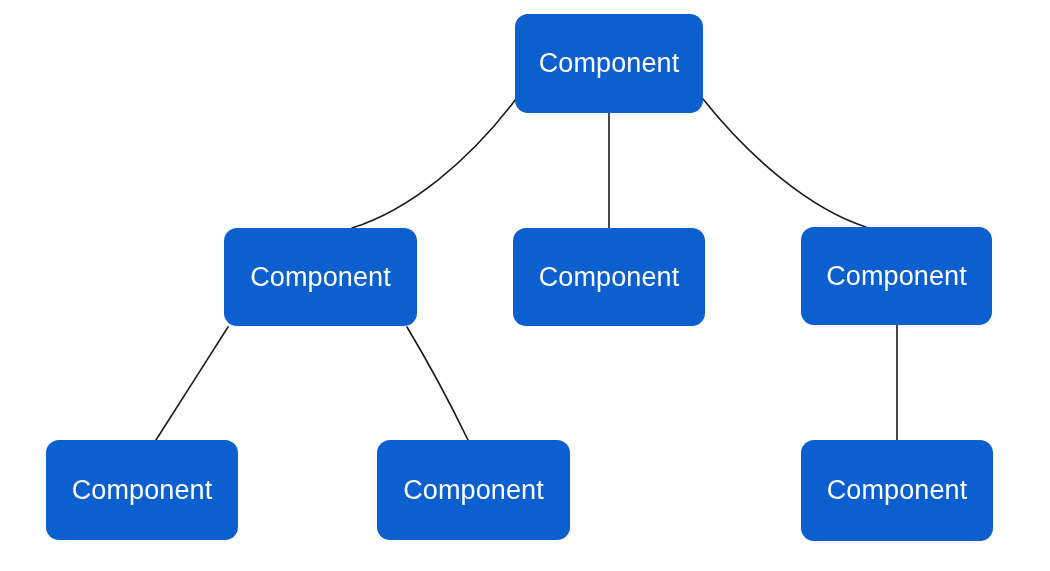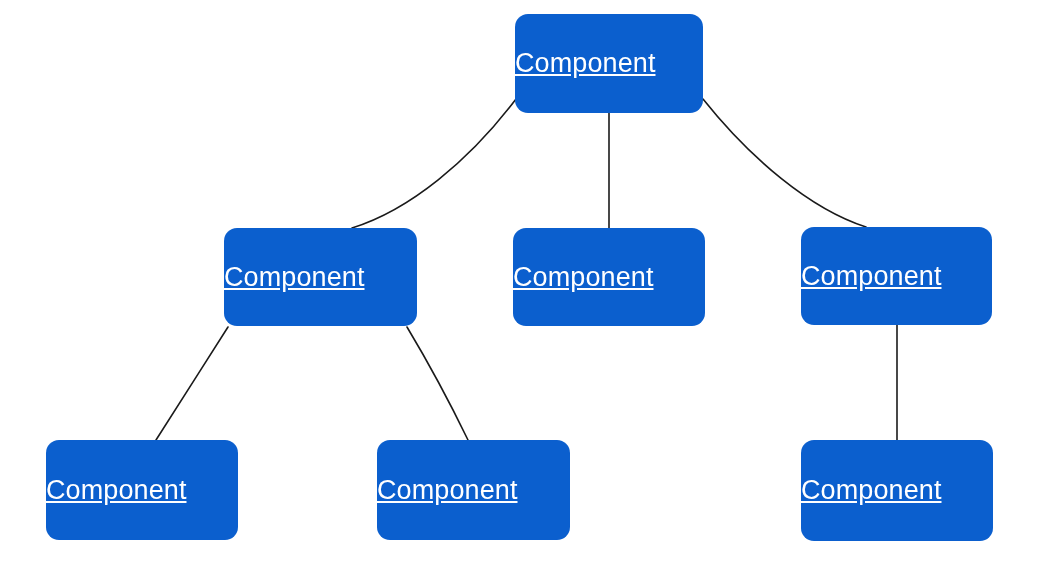--- a/index.html
+++ b/index.html
@@ -24,30 +24,30 @@
     top: 0;
     width: 1050px;
     height: 571px;
     pointer-events: none;
   }
   .node {
     position: absolute;
     box-sizing: border-box;
     display: flex;
     align-items: center;
+    justify-content: center;
     border-radius: 13px;
     color: #ffffff;
     font-family: "Liberation Sans", sans-serif;
     font-size: 27px;
     font-weight: 400;
     letter-spacing: 0.1px;
     line-height: 1;
     white-space: nowrap;
     user-select: none;
-    text-decoration: underline;
   }
   .node-label {
     display: block;
     text-align: center;
   }
 </style>
 </head>
 <body>
 
 <div id="canvas" style="width: 1050px; height: 571px; background: rgb(255, 255, 255);">

